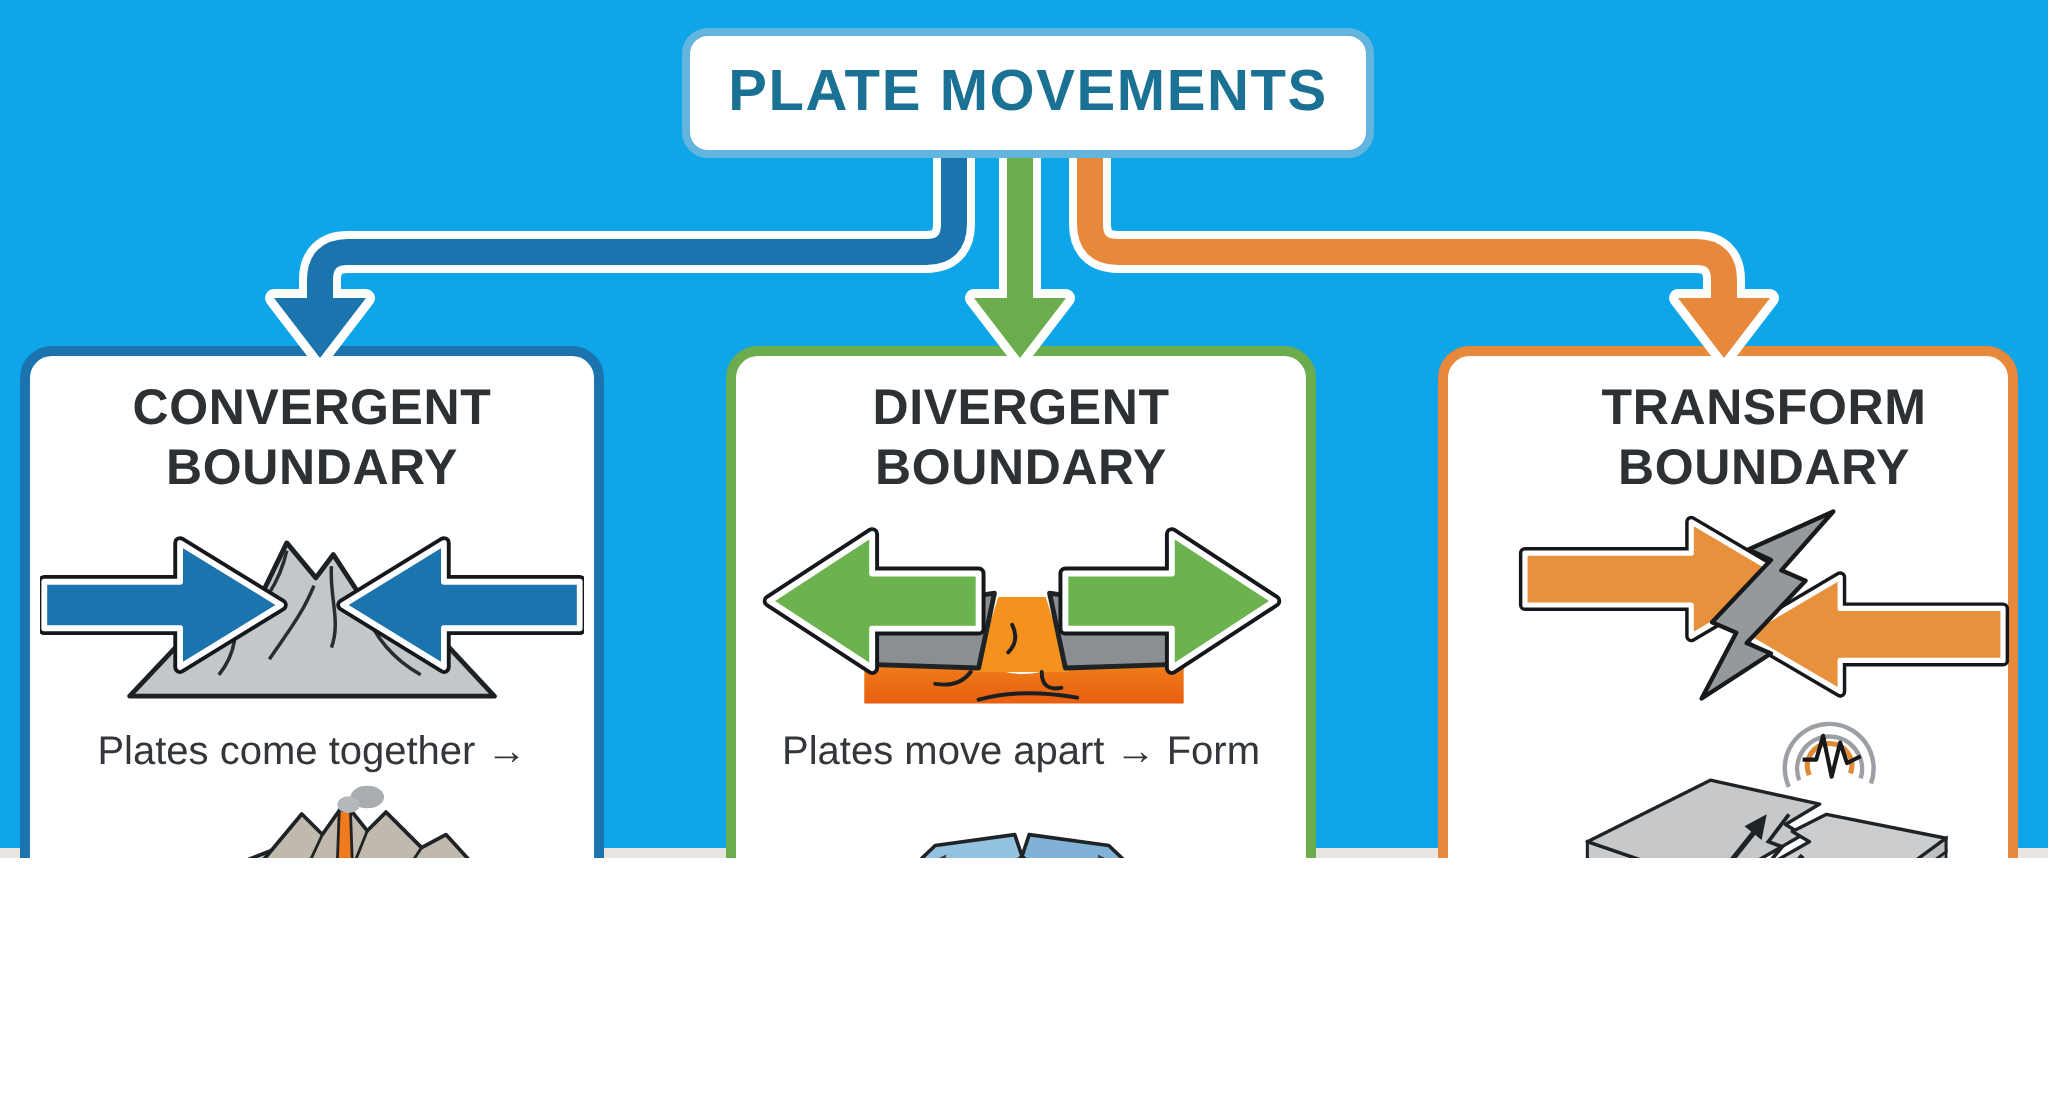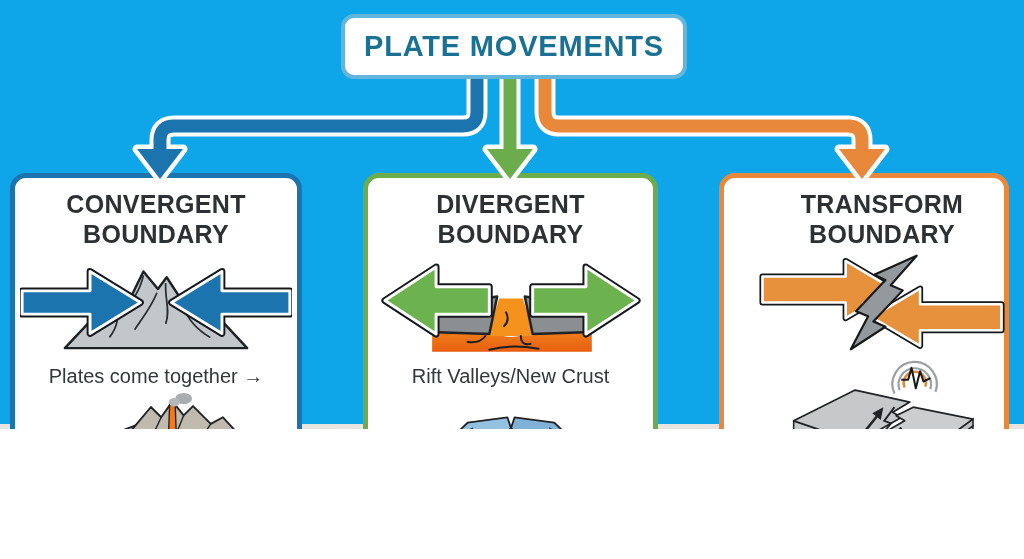--- a/index.html
+++ b/index.html
@@ -149,21 +149,21 @@
         </g>
         <g>
           <path d="M118,34 H64 V14 L12,48 L64,82 V62 H118 Z" fill="none" stroke="#14181c" stroke-width="7" stroke-linejoin="round"></path>
           <path d="M118,34 H64 V14 L12,48 L64,82 V62 H118 Z" fill="#6CB24E" stroke="#fff" stroke-width="3" stroke-linejoin="round"></path>
           <path d="M162,34 H216 V14 L268,48 L216,82 V62 H162 Z" fill="none" stroke="#14181c" stroke-width="7" stroke-linejoin="round"></path>
           <path d="M162,34 H216 V14 L268,48 L216,82 V62 H162 Z" fill="#6CB24E" stroke="#fff" stroke-width="3" stroke-linejoin="round"></path>
         </g>
       </svg>
     </div>
     <div class="box-desc">
-      <span>Rift Valleys/New Crust</span>
+      <span>Plates move apart → Form</span>
     </div>
     <div class="illus-bottom">
       <svg width="200" height="122" viewBox="0 0 220 135">
         <defs>
           <linearGradient id="gmag2" x1="0" y1="0" x2="0" y2="1">
             <stop offset="0" stop-color="#DE5A10"></stop>
               <stop offset="1" stop-color="#F7A21F"></stop>
           </linearGradient>
         </defs>
         <g>

